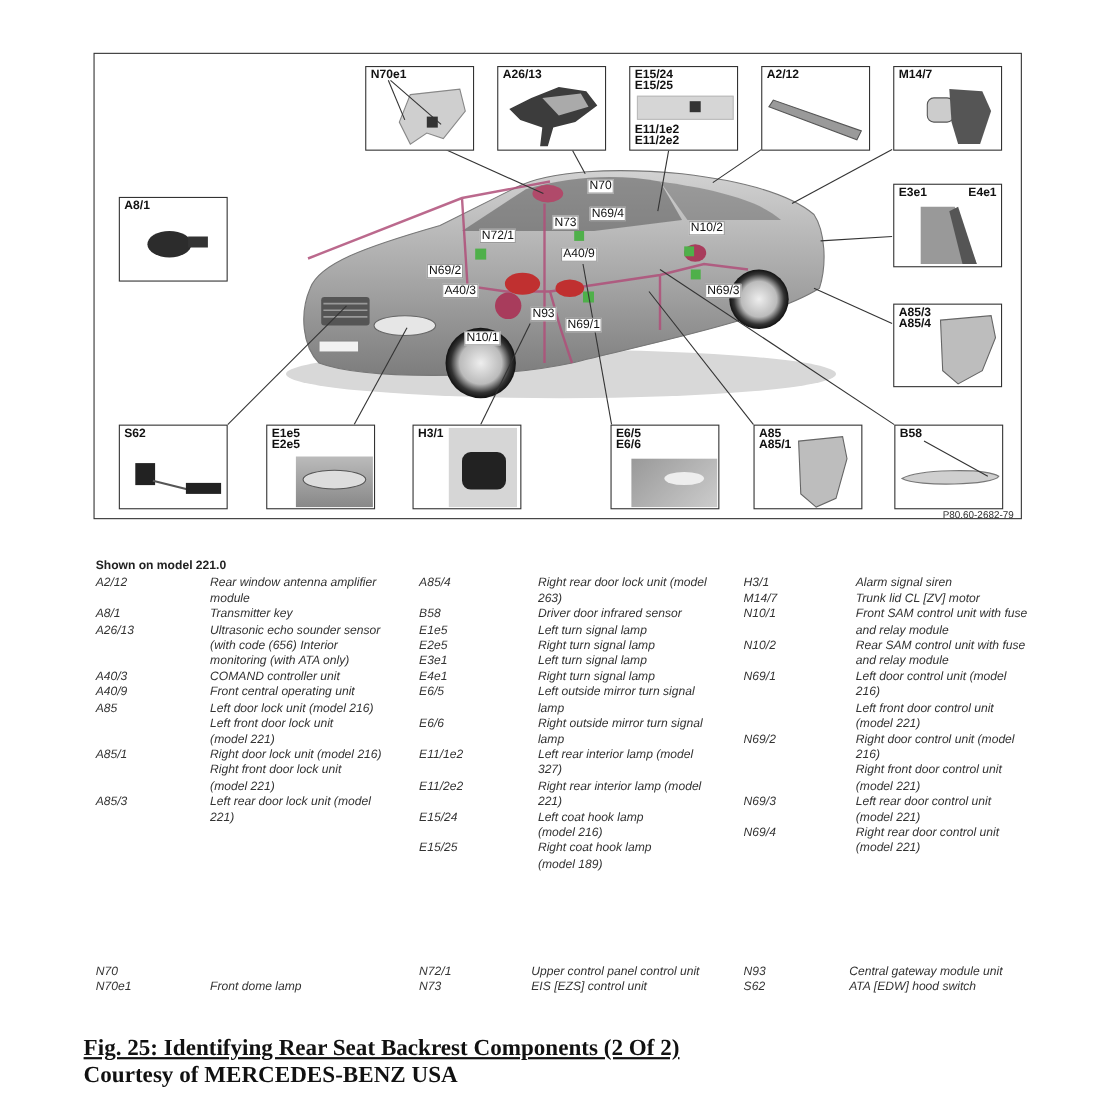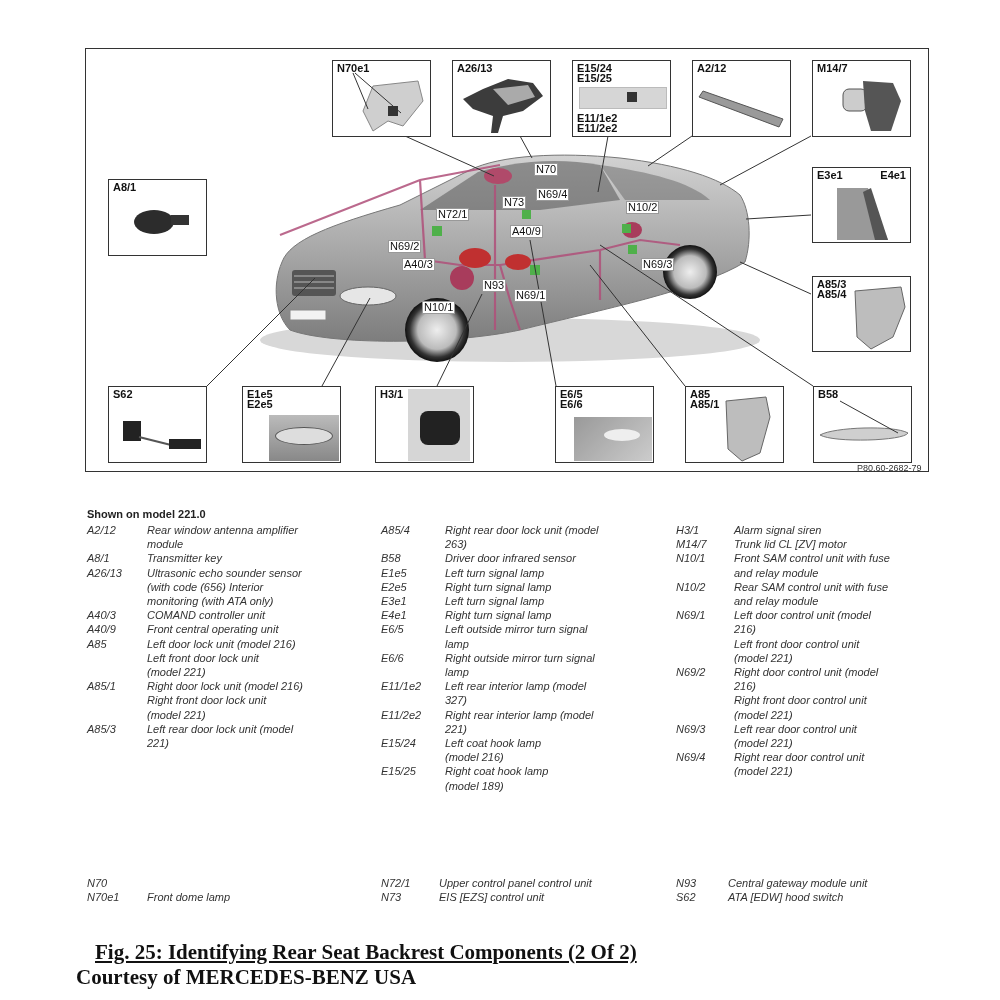--- a/index.html
+++ b/index.html
@@ -9,22 +9,22 @@
   .callout .lbl{position:absolute;left:4px;top:2px;font-weight:bold;font-size:11px;line-height:10px;color:#111;white-space:pre-line;}
   .callout .lbl-r{position:absolute;right:4px;top:2px;font-weight:bold;font-size:11px;line-height:10px;color:#111;}
   .part{position:absolute;}
   .diagram-svg{position:absolute;left:0;top:0;}
   .carlbl{position:absolute;font-size:11px;line-height:11px;background:#fff;border:1px solid #999;padding:0 1px;color:#111;}
   .docref{position:absolute;left:857px;top:463px;font-size:9px;color:#333;}
   .legend-head{position:absolute;left:87px;top:508px;font-size:11px;font-weight:bold;color:#222;}
   .col{position:absolute;font-size:11px;line-height:14.2px;font-style:italic;color:#333;}
   .row{display:flex;}
   .code{flex:0 0 auto;}
-  .desc{white-space:pre-line;}
-  .caption{position:absolute;left:76px;top:940px;font-family:"Liberation Serif",serif;font-weight:bold;font-size:21px;color:#111;text-decoration:underline;margin-left:19px;}
+  .desc{white-space:pre-line;margin-left:44px;}
+  .caption{position:absolute;left:76px;top:940px;font-family:"Liberation Serif",serif;font-weight:bold;font-size:21px;color:#111;text-decoration:underline;}
   .courtesy{position:absolute;left:76px;top:965px;font-family:"Liberation Serif",serif;font-weight:bold;font-size:21px;color:#111;}
 </style>
 </head>
 <body>
 
 <div class="frame"></div>
 
 <svg class="diagram-svg" width="1000" height="480">
   <defs>
     <linearGradient id="body" x1="0" y1="0" x2="0" y2="1">

